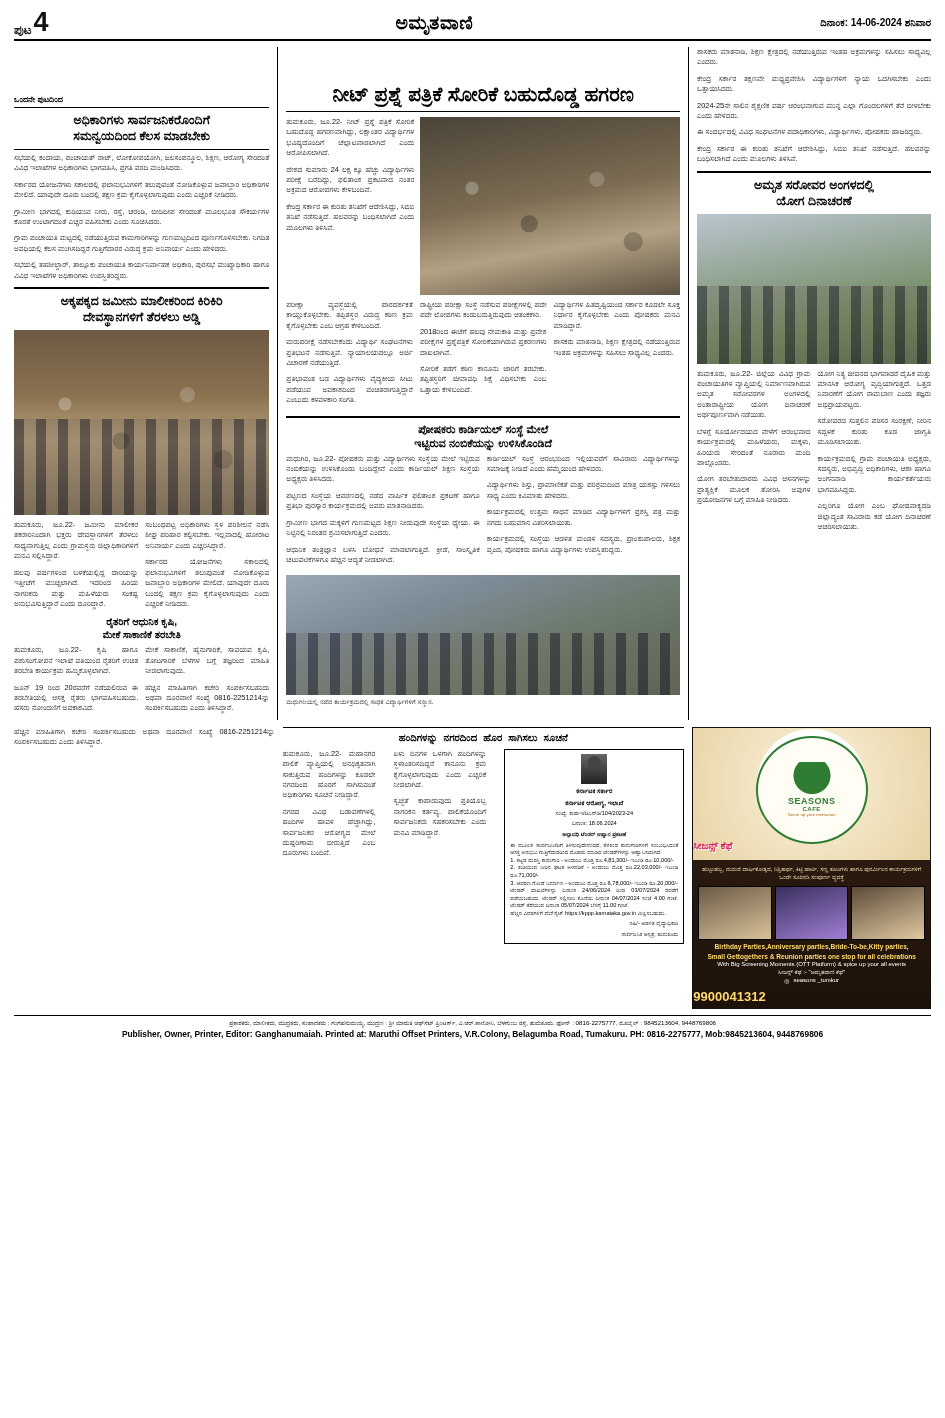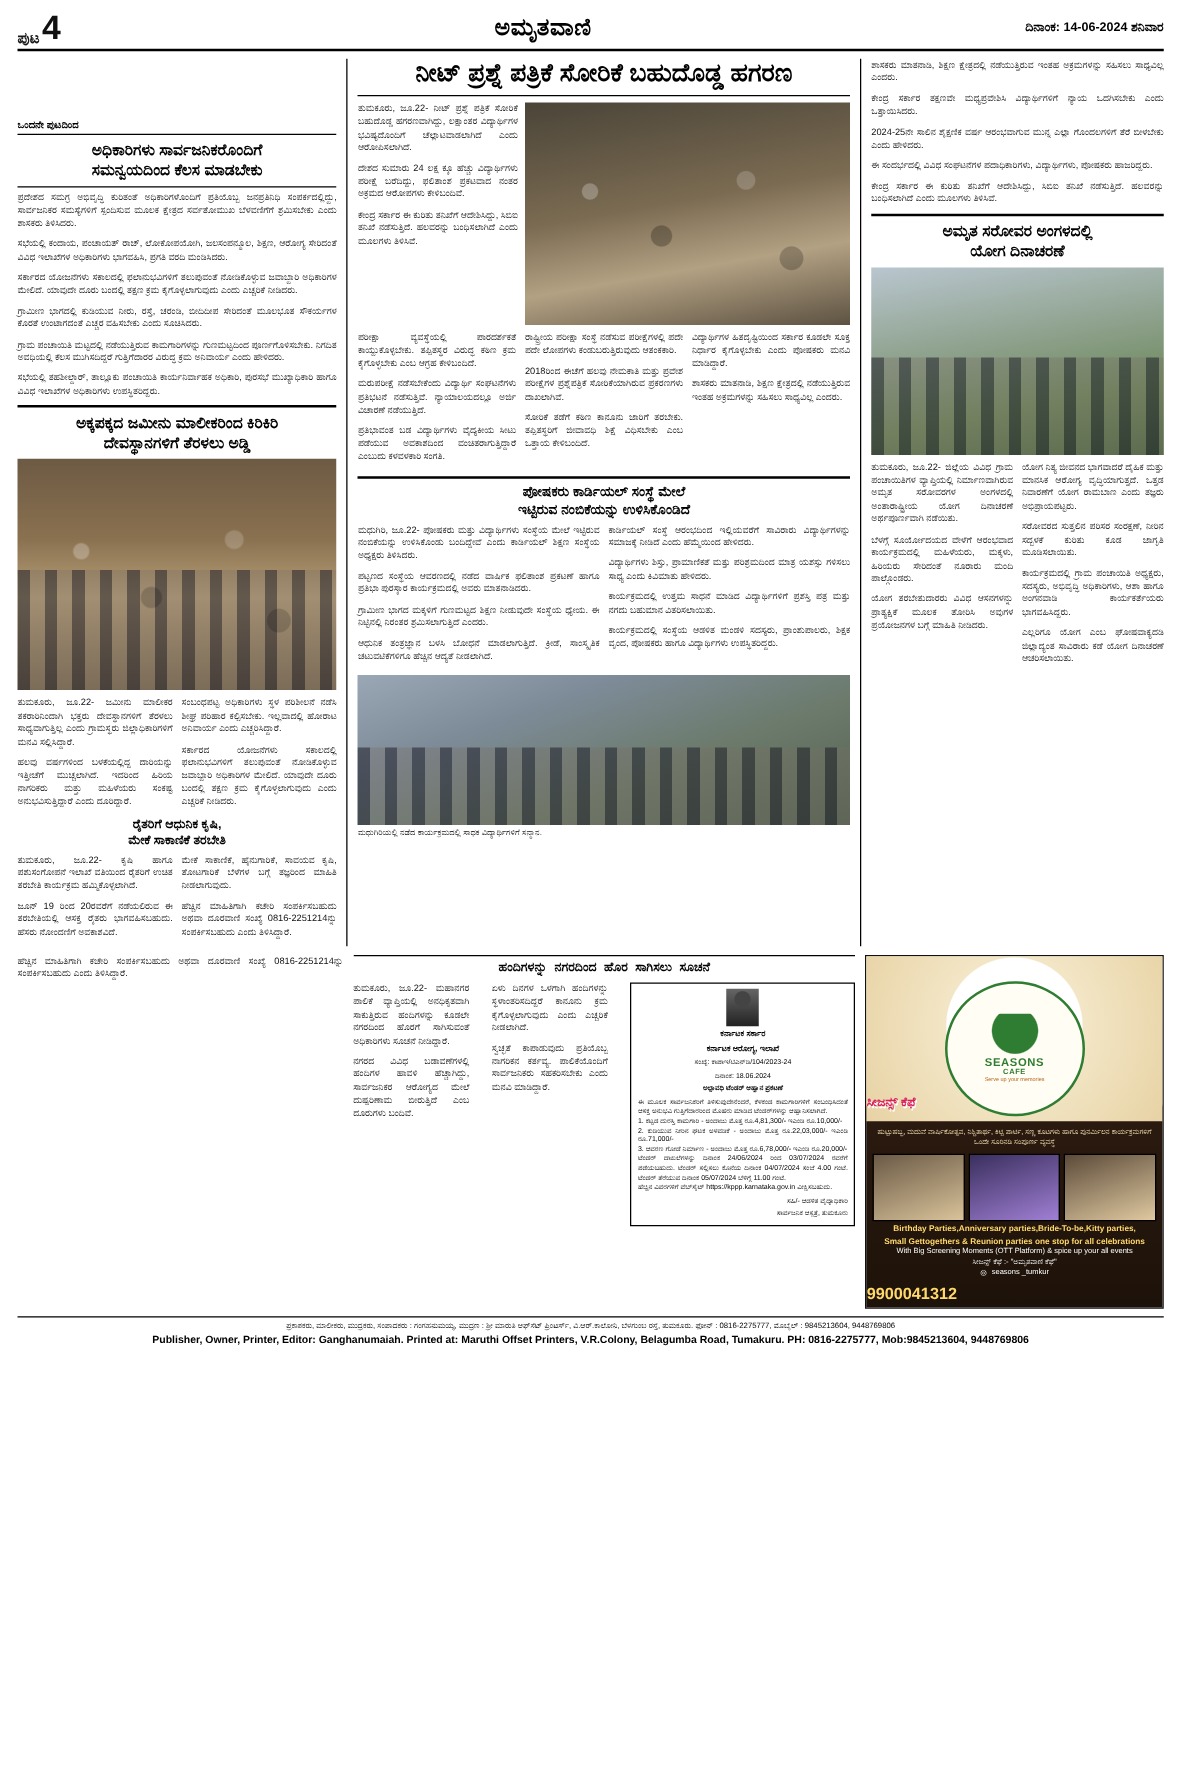--- a/index.html
+++ b/index.html
@@ -23,21 +23,21 @@
   .cap{font-size:6.6px;line-height:9px;color:#222;}
 
   
   .top-area{display:flex;gap:8px;margin-top:6px;}
   .col-left{width:262px;}
   .col-mid{width:404px;}
   .col-right{width:240px;}
 
   .sep-v{width:1px;background:#000;}
 
-  .mid-head-wrap{border-bottom:1px solid #000;padding-bottom:4px;margin-bottom:5px;}
+  .mid-head-wrap{border-bottom:1px solid #000;padding-bottom:4px;margin-bottom:5px;margin-top:35px;}
 
   .three{display:flex;gap:7px;}
   .three .c{flex:1;}
 
   
   .photo{position:relative;overflow:hidden;background:#888;}
   .photo .ph-inner{position:absolute;inset:0;}
   .ph1{background:linear-gradient(180deg,#6d5a44 0%,#8a7150 35%,#b9a07a 60%,#7d6b52 100%);}
   .ph2{background:linear-gradient(160deg,#9aa7b4 0%,#7d8b98 30%,#6b7a6a 62%,#51604f 100%);}
   .ph3{background:linear-gradient(170deg,#b9c6cf 0%,#8fa28e 40%,#6f8a5e 70%,#4e6a43 100%);}
@@ -56,21 +56,21 @@
   .notice .n-head{text-align:center;font-weight:bold;font-size:6.4px;line-height:9px;margin-bottom:3px;}
   .notice .n-emblem{width:26px;height:30px;margin:0 auto 2px;background:
       radial-gradient(circle at 50% 28%, #444 0 6px, transparent 7px),
       linear-gradient(#666,#222);}
   .notice .n-sub{text-align:center;font-size:5.6px;margin-bottom:3px;}
   .notice .n-sign{text-align:right;font-size:5.6px;margin-top:3px;}
 
   
   .ad{position:relative;border:1px solid #111;background:linear-gradient(180deg,#fdf6e4 0%,#f6e7c6 42%,#2b1a10 43%,#1d1209 100%);overflow:hidden;}
   .ad-top{height:132px;position:relative;background:radial-gradient(circle at 50% 42%, #ffffff 0 54px, #f3e6c6 55px, #e7d2a4 100%);}
-  .ad-logo{position:absolute;left:50%;top:20px;transform:translateX(-50%);width:108px;height:104px;border-radius:50%;border:2px solid #2f7d32;background:#fffdf4;display:flex;flex-direction:column;align-items:center;justify-content:center;}
+  .ad-logo{position:absolute;left:50%;top:8px;transform:translateX(-50%);width:108px;height:104px;border-radius:50%;border:2px solid #2f7d32;background:#fffdf4;display:flex;flex-direction:column;align-items:center;justify-content:center;}
   .ad-logo .tree{width:40px;height:34px;background:radial-gradient(circle at 50% 40%, #2f7d32 0 18px, transparent 19px);}
   .ad-logo .nm{font-size:9px;font-weight:bold;color:#2f7d32;letter-spacing:.5px;}
   .ad-logo .tag{font-size:4.4px;color:#b5651d;}
   .ad-kn{position:absolute;left:0;right:0;top:112px;text-align:left;font-size:10px;font-weight:bold;color:#d81e5b;text-shadow:1px 1px 0 #fff;}
   .ad-body{padding:5px 6px;color:#ffe9b8;font-size:5.8px;line-height:8px;text-align:center;}
   .ad-strip{display:flex;gap:3px;padding:0 5px;}
   .ad-strip div{flex:1;height:52px;border:1px solid #000;}
   .s1{background:linear-gradient(160deg,#6b5a46,#d9c39a);}
   .s2{background:linear-gradient(160deg,#3a2f5e,#a07fd4);}
   .s3{background:linear-gradient(160deg,#5c4b3a,#e0c9a0);}
@@ -108,21 +108,20 @@
   </div>
 
   <div class="top-area">
 
     <div class="col-left">
       <div class="kicker">ಒಂದನೇ ಪುಟದಿಂದ</div>
       <div class="hl">ಅಧಿಕಾರಿಗಳು ಸಾರ್ವಜನಿಕರೊಂದಿಗೆ</div>
       <div class="hl" style="margin-bottom:5px;">ಸಮನ್ವಯದಿಂದ ಕೆಲಸ ಮಾಡಬೇಕು</div>
       <div class="rule-thin"></div>
       <div class="body-col">
-        <p>ಪ್ರದೇಶದ ಸಮಗ್ರ ಅಭಿವೃದ್ಧಿ ಕುರಿತಂತೆ ಅಧಿಕಾರಿಗಳೊಂದಿಗೆ ಪ್ರತಿಯೊಬ್ಬ ಜನಪ್ರತಿನಿಧಿ ಸಂಪರ್ಕದಲ್ಲಿದ್ದು, ಸಾರ್ವಜನಿಕರ ಸಮಸ್ಯೆಗಳಿಗೆ ಸ್ಪಂದಿಸುವ ಮೂಲಕ ಕ್ಷೇತ್ರದ ಸರ್ವತೋಮುಖ ಬೆಳವಣಿಗೆಗೆ ಶ್ರಮಿಸಬೇಕು ಎಂದು ಶಾಸಕರು ತಿಳಿಸಿದರು.</p>
         <p>ಸಭೆಯಲ್ಲಿ ಕಂದಾಯ, ಪಂಚಾಯತ್ ರಾಜ್, ಲೋಕೋಪಯೋಗಿ, ಜಲಸಂಪನ್ಮೂಲ, ಶಿಕ್ಷಣ, ಆರೋಗ್ಯ ಸೇರಿದಂತೆ ವಿವಿಧ ಇಲಾಖೆಗಳ ಅಧಿಕಾರಿಗಳು ಭಾಗವಹಿಸಿ, ಪ್ರಗತಿ ವರದಿ ಮಂಡಿಸಿದರು.</p>
         <p>ಸರ್ಕಾರದ ಯೋಜನೆಗಳು ಸಕಾಲದಲ್ಲಿ ಫಲಾನುಭವಿಗಳಿಗೆ ತಲುಪುವಂತೆ ನೋಡಿಕೊಳ್ಳುವ ಜವಾಬ್ದಾರಿ ಅಧಿಕಾರಿಗಳ ಮೇಲಿದೆ. ಯಾವುದೇ ದೂರು ಬಂದಲ್ಲಿ ತಕ್ಷಣ ಕ್ರಮ ಕೈಗೊಳ್ಳಲಾಗುವುದು ಎಂದು ಎಚ್ಚರಿಕೆ ನೀಡಿದರು.</p>
         <p>ಗ್ರಾಮೀಣ ಭಾಗದಲ್ಲಿ ಕುಡಿಯುವ ನೀರು, ರಸ್ತೆ, ಚರಂಡಿ, ಬೀದಿದೀಪ ಸೇರಿದಂತೆ ಮೂಲಭೂತ ಸೌಕರ್ಯಗಳ ಕೊರತೆ ಉಂಟಾಗದಂತೆ ಎಚ್ಚರ ವಹಿಸಬೇಕು ಎಂದು ಸೂಚಿಸಿದರು.</p>
         <p>ಗ್ರಾಮ ಪಂಚಾಯಿತಿ ಮಟ್ಟದಲ್ಲಿ ನಡೆಯುತ್ತಿರುವ ಕಾಮಗಾರಿಗಳನ್ನು ಗುಣಮಟ್ಟದಿಂದ ಪೂರ್ಣಗೊಳಿಸಬೇಕು. ನಿಗದಿತ ಅವಧಿಯಲ್ಲಿ ಕೆಲಸ ಮುಗಿಸದಿದ್ದರೆ ಗುತ್ತಿಗೆದಾರರ ವಿರುದ್ಧ ಕ್ರಮ ಅನಿವಾರ್ಯ ಎಂದು ಹೇಳಿದರು.</p>
         <p>ಸಭೆಯಲ್ಲಿ ತಹಶೀಲ್ದಾರ್, ತಾಲ್ಲೂಕು ಪಂಚಾಯಿತಿ ಕಾರ್ಯನಿರ್ವಾಹಕ ಅಧಿಕಾರಿ, ಪುರಸಭೆ ಮುಖ್ಯಾಧಿಕಾರಿ ಹಾಗೂ ವಿವಿಧ ಇಲಾಖೆಗಳ ಅಧಿಕಾರಿಗಳು ಉಪಸ್ಥಿತರಿದ್ದರು.</p>
       </div>
 
       <div class="hr-blk"></div>
       <div class="hl">ಅಕ್ಕಪಕ್ಕದ ಜಮೀನು ಮಾಲೀಕರಿಂದ ಕಿರಿಕಿರಿ</div>
       <div class="hl" style="margin-bottom:5px;">ದೇವಸ್ಥಾನಗಳಿಗೆ ತೆರಳಲು ಅಡ್ಡಿ</div>

